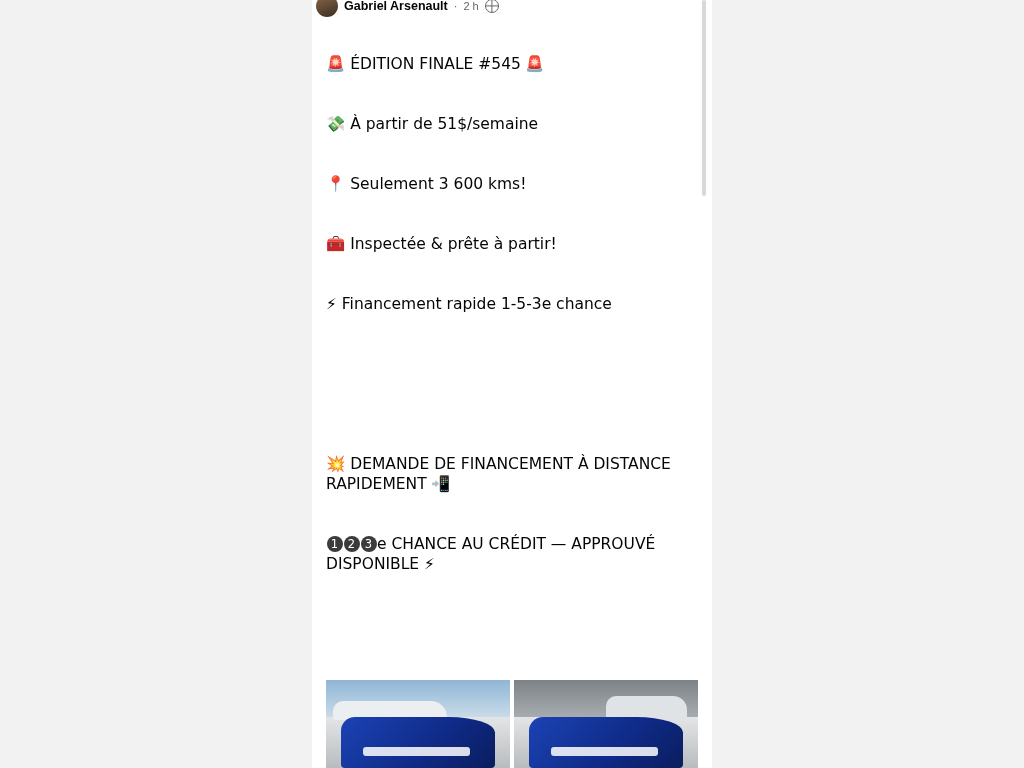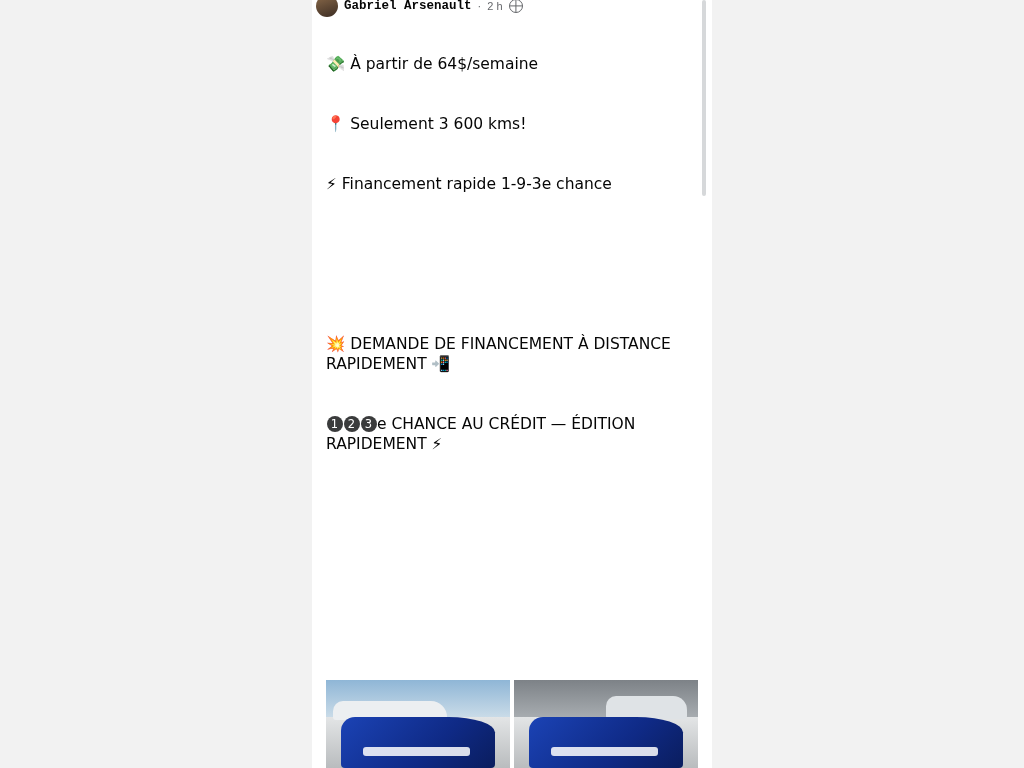--- a/index.html
+++ b/index.html
@@ -62,21 +62,20 @@
     height: 22px;
     border-radius: 50%;
     background: linear-gradient(160deg, #8a6a4a 0%, #3b2c22 100%);
     flex: 0 0 auto;
   }
   .author-name {
     font-size: 12.5px;
     font-weight: bold;
     color: #050505;
     white-space: nowrap;
-    font-family: Liberation Mono, monospace;
   }
   .meta-sep {
     font-size: 11px;
     color: #65676b;
   }
   .meta-time {
     font-size: 11px;
     color: #65676b;
   }
   .globe-badge {
@@ -247,28 +246,30 @@
 
     <div class="author-row">
       <div class="avatar"></div>
       <span class="author-name">Gabriel Arsenault</span>
       <span class="meta-sep">·</span>
       <span class="meta-time">2 h</span>
       <span class="globe-badge"></span>
     </div>
 
     <div class="body-text">
-      <div class="line em">💸 À partir de 64$/semaine</div>
+      <div class="line em">🚨 ÉDITION FINALE #545 🚨</div>
+      <div class="line em">💸 À partir de 51$/semaine</div>
       <div class="line em">📍 Seulement 3 600 kms!</div>
-      <div class="line em">⚡ Financement rapide 1-9-3e chance</div>
+      <div class="line em">🧰 Inspectée &amp; prête à partir!</div>
+      <div class="line em">⚡ Financement rapide 1-5-3e chance</div>
 
       <div class="spacer"></div>
 
       <div class="line em">💥 DEMANDE DE FINANCEMENT À DISTANCE RAPIDEMENT 📲</div>
-      <div class="line em"><span class="kbd circle">1</span><span class="kbd circle">2</span><span class="kbd circle">3</span><span>e CHANCE AU CRÉDIT — ÉDITION RAPIDEMENT ⚡</span></div>
+      <div class="line em"><span class="kbd circle">1</span><span class="kbd circle">2</span><span class="kbd circle">3</span><span>e CHANCE AU CRÉDIT — APPROUVÉ DISPONIBLE ⚡</span></div>
 
       <div class="spacer"></div>
 
       
       
 
       
 
       
       

